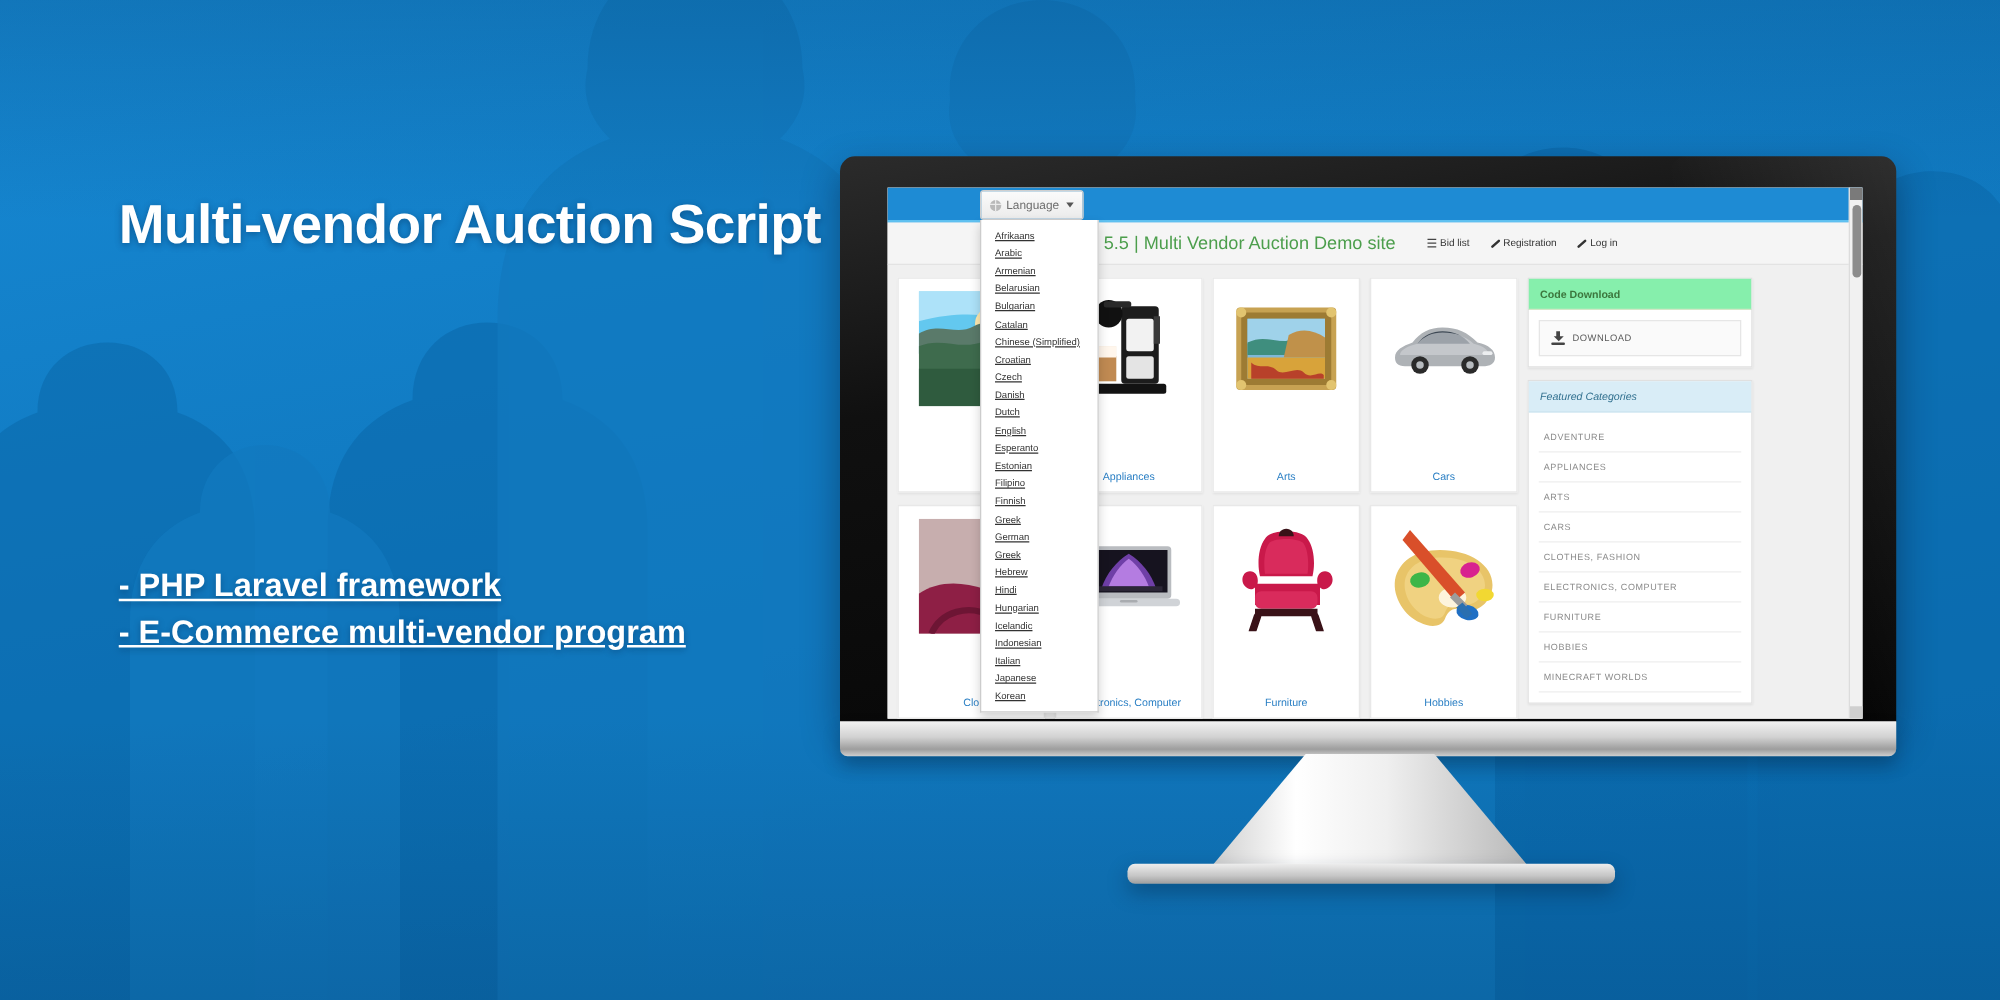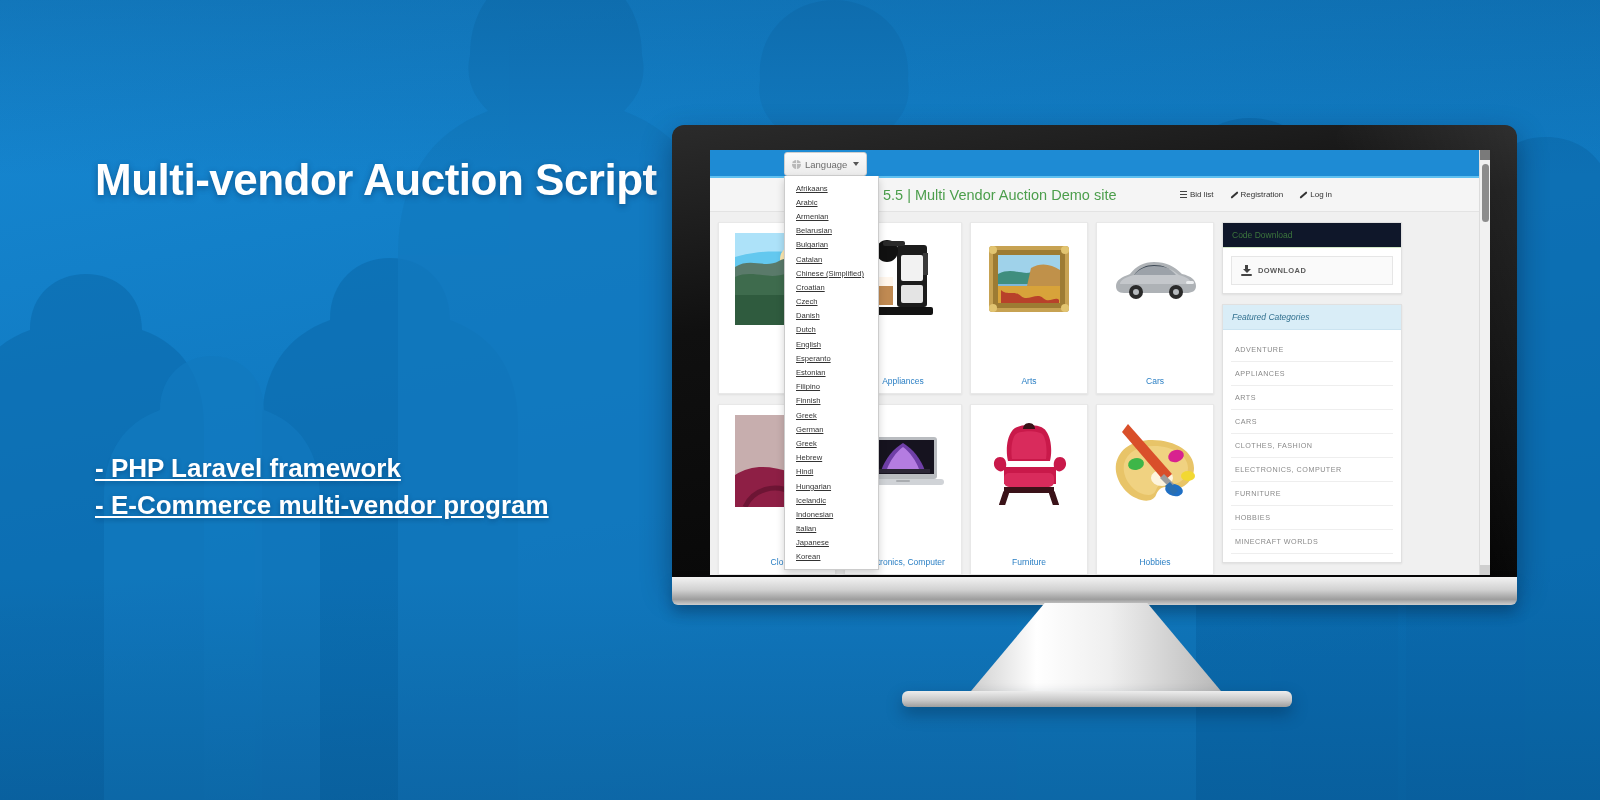--- a/index.html
+++ b/index.html
@@ -86,21 +86,21 @@
   .globe { width:9px; height:9px; border-radius:50%;
     background:#b9b9b9; position:relative; flex:none; }
   .globe::before{content:"";position:absolute;left:3.5px;top:0;width:1px;height:9px;background:#ebebeb;}
   .globe::after{content:"";position:absolute;left:0;top:3.5px;width:9px;height:1px;background:#ebebeb;}
   .caret { width:0;height:0;border-left:3.5px solid transparent;border-right:3.5px solid transparent;
            border-top:4px solid #555; margin-left:2px; }
 
   .subbar { height:34px; background:#f5f5f5; border-bottom:1px solid #e3e3e3;
             display:flex; align-items:center; position:relative; }
   .site-title { position:absolute; left:173px; font-size:14.5px; color:#4c9e4c; white-space:nowrap; }
-  .navlinks { position:absolute; left:470px; display:flex; gap:16px; align-items:flex-start; }
+  .navlinks { position:absolute; left:432px; display:flex; gap:16px; align-items:flex-start; }
   .navlink { display:flex; align-items:center; gap:3px; font-size:8px; color:#333; white-space:nowrap; }
   .ic-list { width:7px;height:7px; background:
       linear-gradient(#444,#444) 0 0/7px 1.2px no-repeat,
       linear-gradient(#444,#444) 0 2.9px/7px 1.2px no-repeat,
       linear-gradient(#444,#444) 0 5.8px/7px 1.2px no-repeat; flex:none; }
   .ic-pencil { width:8px;height:8px; position:relative; flex:none; }
   .ic-pencil::before{content:"";position:absolute;left:0;top:3px;width:9px;height:2px;
      background:#333;transform:rotate(-42deg);border-radius:1px;}
 
   .page-body { background:#f0f0f0; height:363px; position:relative; padding:10px 8px 0 8px;
@@ -112,31 +112,31 @@
     display:flex; flex-direction:column; align-items:center;
     padding:8px 4px 6px 4px; height:173px;
   }
   .cat-thumb { width:86px; height:96px; display:flex; align-items:center; justify-content:center; }
   .cat-label { margin-top:auto; font-size:8.5px; color:#2a7fc4; text-align:center; line-height:11px; }
 
   
   .side-col { width:180px; display:flex; flex-direction:column; gap:10px; }
   .panel { background:#fff; border:1px solid #e0e0e0; box-shadow:0 1px 2px rgba(0,0,0,.07); }
   .panel-head { padding:7px 9px; font-size:8.5px; }
-  .panel-head.green { background:#0f172a; border-bottom:1px solid #d2e7c6; color:#3c763d; }
+  .panel-head.green { background:#86efac; border-bottom:1px solid #d2e7c6; color:#3c763d;font-weight:bold; }
   .panel-head.blue  { background:#d9edf7; border-bottom:1px solid #cbe3f0; color:#31708f;font-style:italic; }
   .panel-body { padding:8px; }
   .dl-box { border:1px solid #e6e6e6; background:#fafafa; padding:8px 9px;
             display:flex; align-items:center; gap:6px; }
   .ic-dl { width:11px; height:11px; position:relative; flex:none; }
   .ic-dl::before{content:"";position:absolute;left:4px;top:0;width:3px;height:5px;background:#444;}
   .ic-dl::after{content:"";position:absolute;left:1.5px;top:4px;width:0;height:0;
      border-left:4px solid transparent;border-right:4px solid transparent;border-top:4px solid #444;}
   .dl-bar{position:absolute;left:0;bottom:0;width:11px;height:2.5px;background:#444;border-radius:1px;}
-  .dl-text{font-size:7.5px;color:#5a5a5a;letter-spacing:.4px;font-weight:bold;}
+  .dl-text{font-size:7.5px;color:#5a5a5a;letter-spacing:.4px;}
   .cat-list { list-style:none; }
   .cat-list li { font-size:7.2px; color:#8a8a8a; letter-spacing:.5px;
                  padding:7px 4px; border-bottom:1px solid #eeeeee; }
 
   
   .vscroll { position:absolute; right:0; top:0; width:11px; height:425px;
              background:#f1f1f1; border-left:1px solid #dcdcdc; z-index:6; }
   .vthumb { position:absolute; left:2px; top:14px; width:7px; height:58px;
             background:#8c8c8c; border-radius:4px; }
   .vcap { position:absolute; left:0; top:0; width:11px; height:10px; background:#7a7a7a; }

